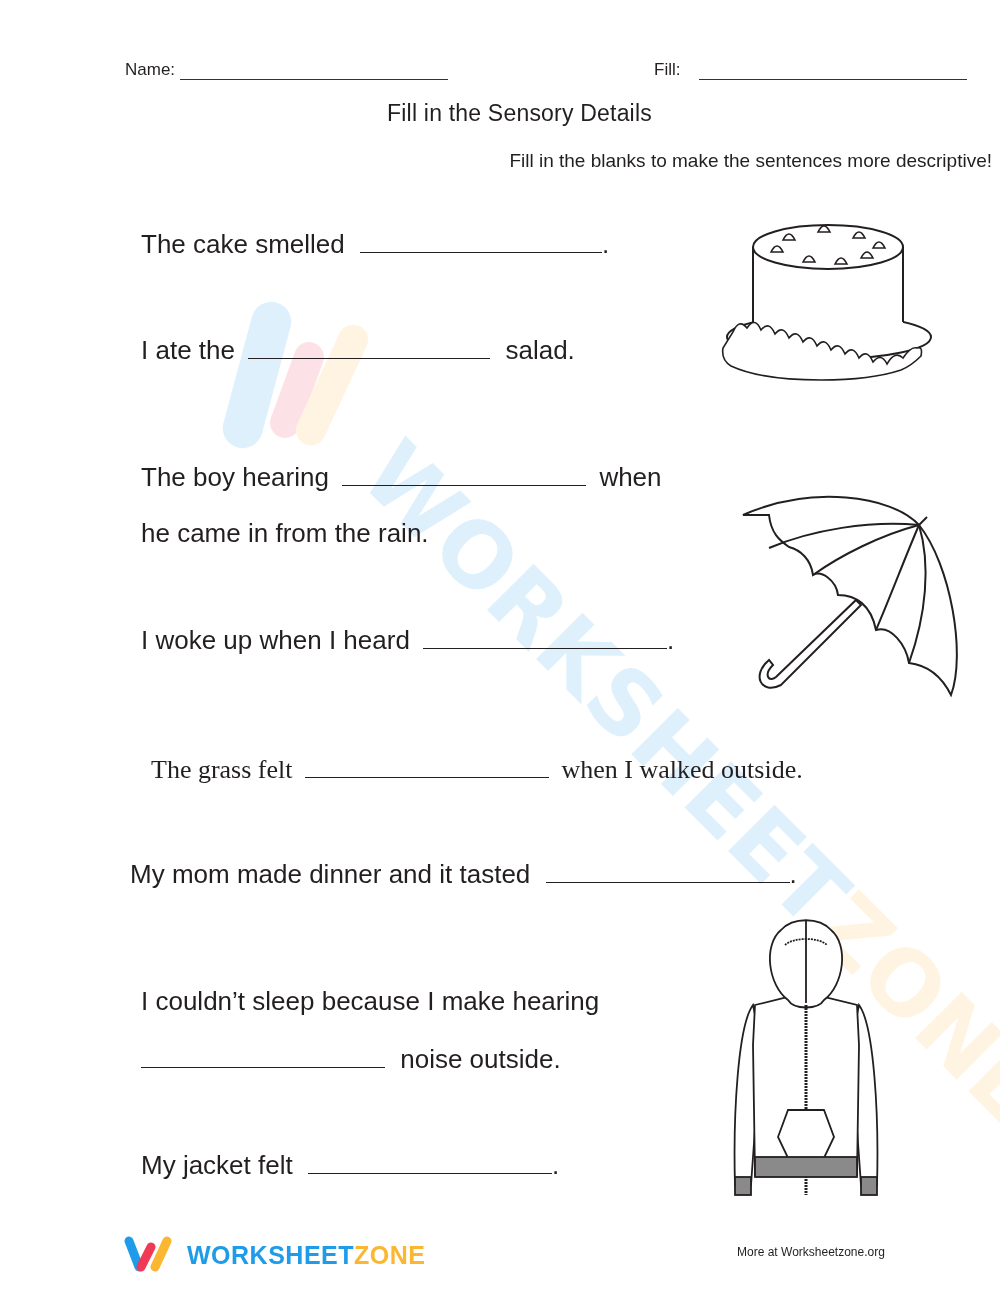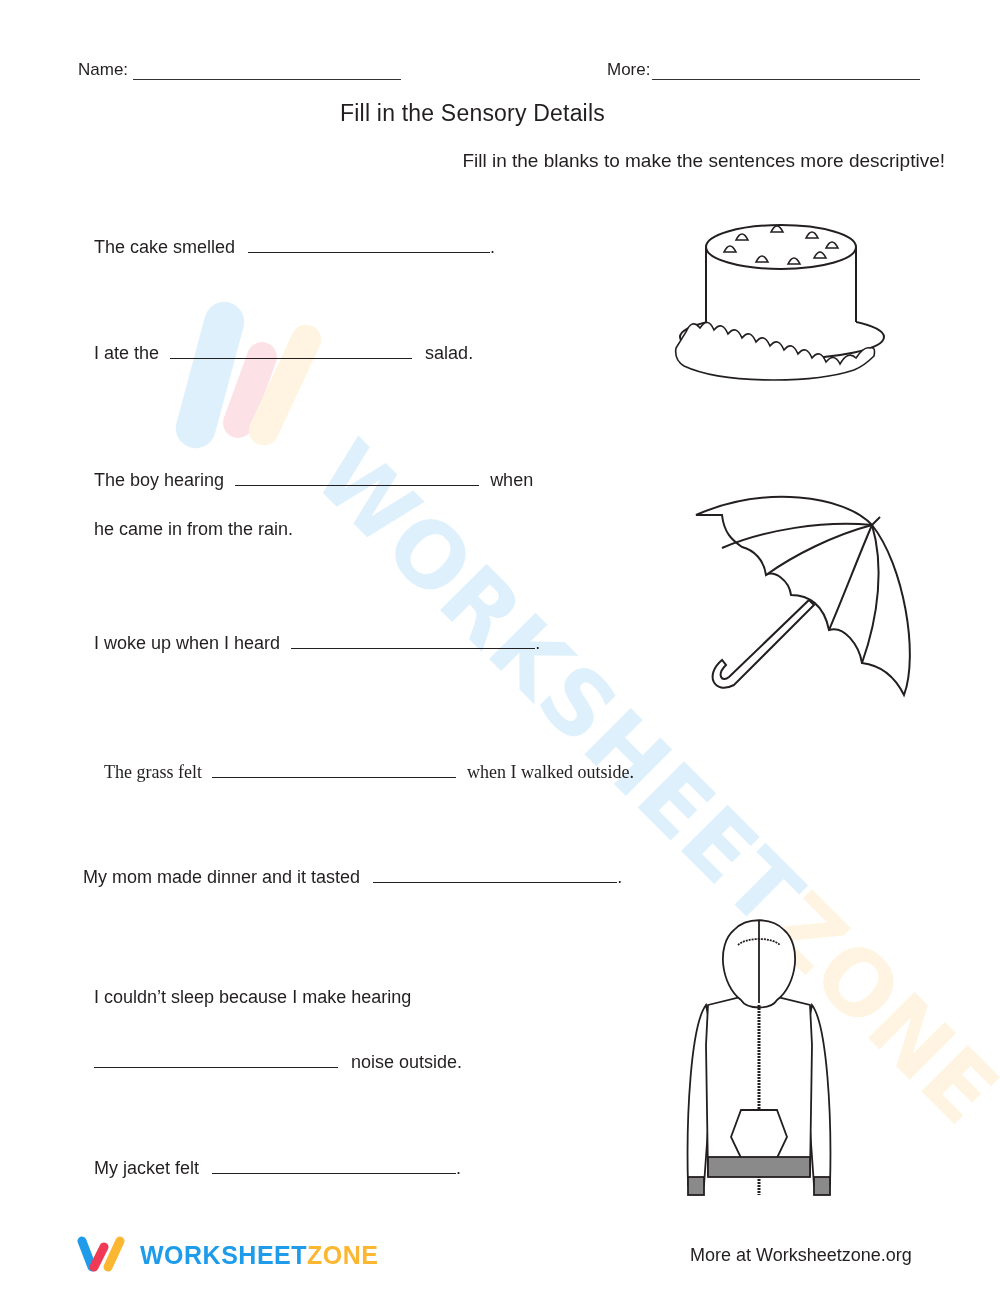--- a/index.html
+++ b/index.html
@@ -1,35 +1,35 @@
 <!DOCTYPE html>
 <html><head>
 <meta charset="utf-8">
 <style>
   html, body { margin:0; padding:0; background:#ffffff; }
   body { width:1000px; height:1294px; position:relative; overflow:hidden;
          font-family:"Liberation Sans", "DejaVu Sans", sans-serif; color:#231f20; }
-  .abs { position:absolute; }
+  .abs { position:absolute;margin-left:47px; }
   .hdr-label { font-size:17px; }
   .hdr-line { border-bottom:1.5px solid #333; height:0; }
   .title { left:0; width:945px; text-align:center; top:100px; font-size:23px; letter-spacing:0.2px; }
   .subtitle { left:0; width:945px; text-align:right; top:150px; font-size:19px; }
-  .sent { font-size:18px; white-space:nowrap; line-height:1; }
+  .sent { font-size:26px; white-space:nowrap; line-height:1; }
   .blank { display:inline-block; border-bottom:1.6px solid #231f20; height:22px; vertical-align:baseline; }
   .watermark { left:60px; top:260px; width:900px; height:700px; pointer-events:none; opacity:0.14; }
   .logo-text { font-size:25px; font-weight:bold; letter-spacing:0.5px; }
-  .footer-link { font-size:18px; }
+  .footer-link { font-size:12px; }
   svg { overflow:visible; }
 </style>
 </head>
 <body>
 
 <div class="abs hdr-label" style="left:78px; top:60px;">Name:</div>
 <div class="abs hdr-line" style="left:133px; top:79px; width:268px;"></div>
-<div class="abs hdr-label" style="left:607px; top:60px;">More:</div>
+<div class="abs hdr-label" style="left:607px; top:60px;">Fill:</div>
 <div class="abs hdr-line" style="left:652px; top:79px; width:268px;"></div>
 
 <div class="abs title">Fill in the Sensory Details</div>
 <div class="abs subtitle">Fill in the blanks to make the sentences more descriptive!</div>
 
 <div class="abs watermark">
   <svg width="900" height="700" viewBox="0 0 900 700">
     <rect x="130" y="40" width="40" height="150" rx="20" fill="#1e9be9" transform="rotate(15 150 115)"></rect>
     <rect x="175" y="80" width="30" height="100" rx="15" fill="#f03a55" transform="rotate(20 190 130)"></rect>
     <rect x="210" y="60" width="30" height="130" rx="15" fill="#fbb731" transform="rotate(25 225 125)"></rect>

